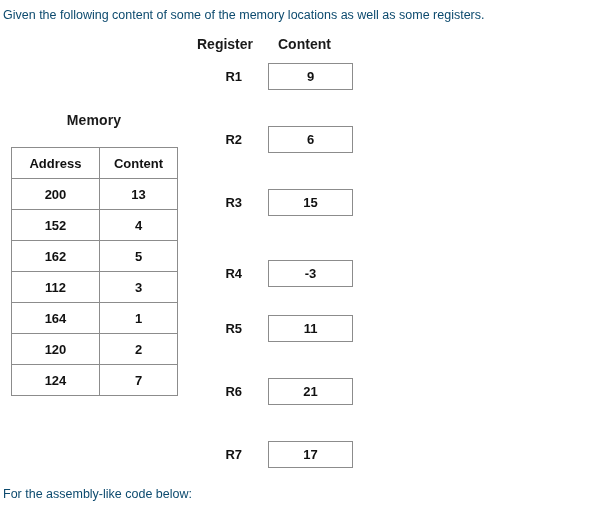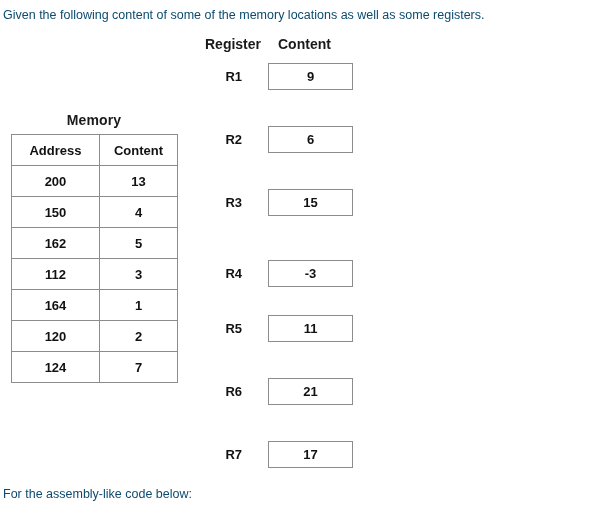--- a/index.html
+++ b/index.html
@@ -32,21 +32,21 @@
     position: absolute;
     left: 11px;
     top: 112px;
     width: 166px;
   }
   #memory-title {
     text-align: center;
     font-size: 14px;
     font-weight: bold;
     color: #1a1a1a;
-    margin-bottom: 6px;
+    margin-bottom: 19px;
     letter-spacing: .1px;
   }
   table.memtable {
     border-collapse: collapse;
     width: 166px;
     table-layout: fixed;
   }
   table.memtable td, table.memtable th {
     border: 1px solid #8c8c8c;
     text-align: center;
@@ -75,21 +75,21 @@
     width: 165px;
   }
   #register-head .hdr {
     position: absolute;
     top: 0;
     font-size: 14px;
     font-weight: bold;
     color: #1a1a1a;
     white-space: nowrap;
   }
-  #register-head .hdr.reg  { left: 12px; }
+  #register-head .hdr.reg  { left: 4px; }
   #register-head .hdr.cont { left: 85px; }
 
   .reg-row {
     position: absolute;
     left: 0;
     width: 165px;
     height: 27px;
   }
   .reg-label {
     position: absolute;
@@ -142,21 +142,21 @@
         <th>Address</th>
         <th>Content</th>
       </tr>
     </thead>
     <tbody>
       <tr>
         <td>200</td>
         <td>13</td>
       </tr>
       <tr>
-        <td>150</td>
+        <td>152</td>
         <td>4</td>
       </tr>
       <tr>
         <td>162</td>
         <td>5</td>
       </tr>
       <tr>
         <td>112</td>
         <td>3</td>
       </tr>

